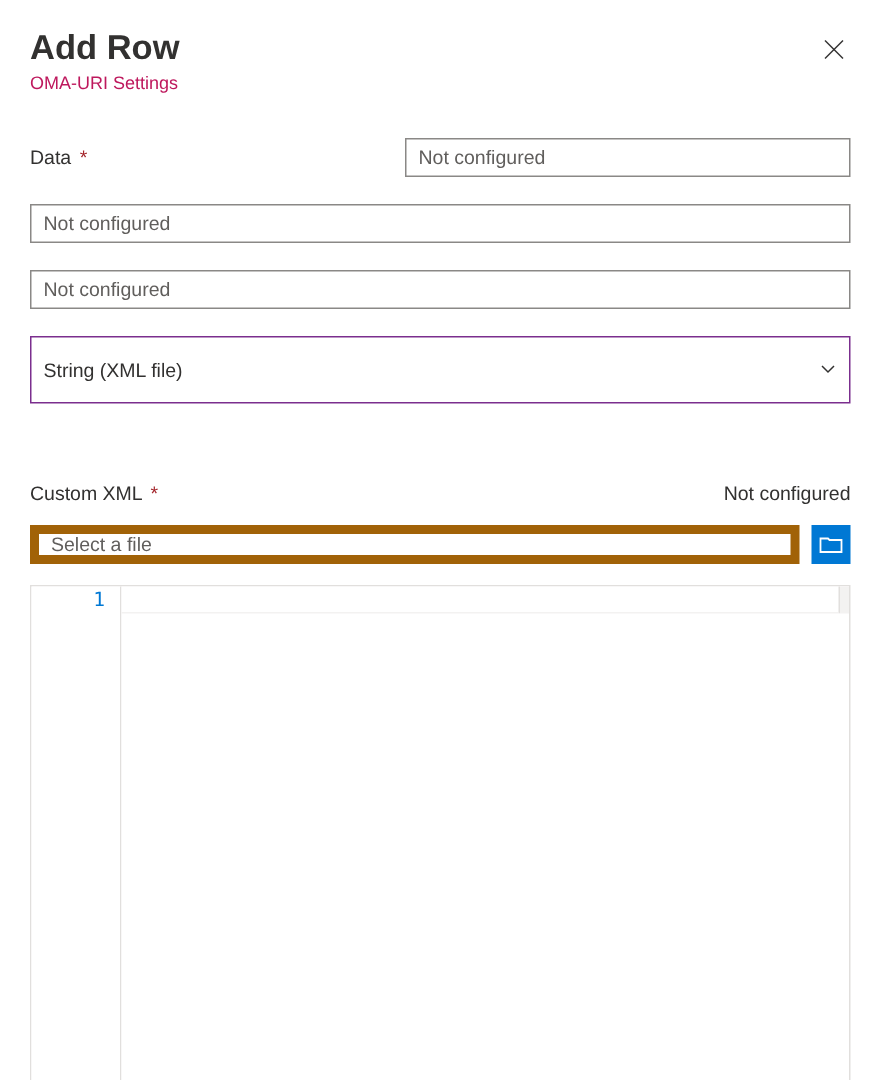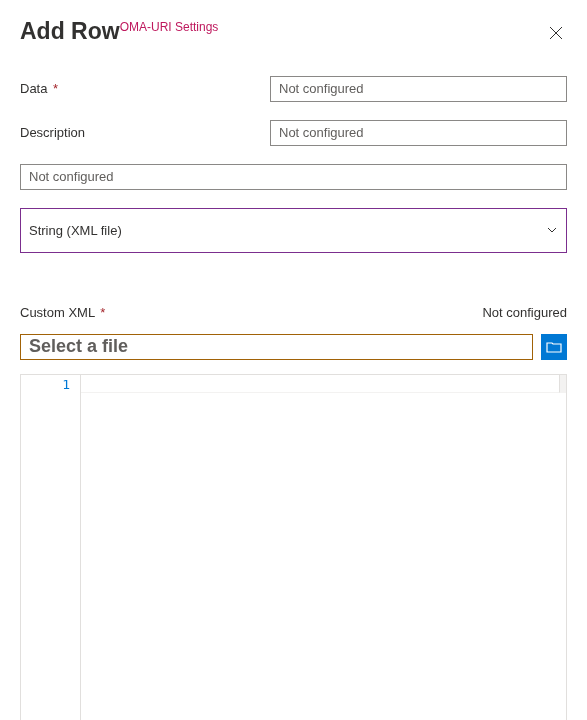--- a/index.html
+++ b/index.html
@@ -17,21 +17,21 @@
       padding: 18px 20px;
     }
     .header {
       display: flex;
       justify-content: space-between;
       align-items: flex-start;
       margin-bottom: 30px;
     }
     .header-text {
       display: flex;
-      flex-direction: row;
+      flex-direction: column;
     }
     .title {
       font-size: 23px;
       font-weight: 600;
       color: #323130;
       line-height: 1.2;
     }
     .subtitle {
       font-size: 12px;
       color: #be185d;
@@ -113,27 +113,26 @@
       color: #323130;
     }
     .file-select-row {
       display: flex;
       gap: 8px;
       margin-bottom: 14px;
     }
     .file-input {
       flex: 1;
       height: 26px;
-      border: 1px solid #a16207;
+      border: 6px solid #a16207;
       padding: 0 8px;
-      font-size: 18px;
+      font-size: 13px;
       font-family: inherit;
       color: #605e5c;
       outline: none;
-      font-weight: bold;
     }
     .file-input::placeholder {
       color: #605e5c;
     }
     .file-btn {
       width: 26px;
       height: 26px;
       background: #0078d4;
       display: flex;
       align-items: center;
@@ -204,23 +203,20 @@
 
 <div class="form-row">
   <div class="form-label">
     <span>Data</span>
     <span class="required">*</span>
   </div>
   <input class="form-input" type="text" placeholder="Not configured" style="">
 </div>
 
 <div class="form-row">
-  <div class="form-label">
-    <span>Description</span>
-  </div>
   <input class="form-input" type="text" placeholder="Not configured" style="">
 </div>
 
 <div class="form-row">
   <input class="form-input" type="text" placeholder="Not configured" style="">
 </div>
 
 <div class="form-row">
   <div class="form-select">
     <span>String (XML file)</span>

